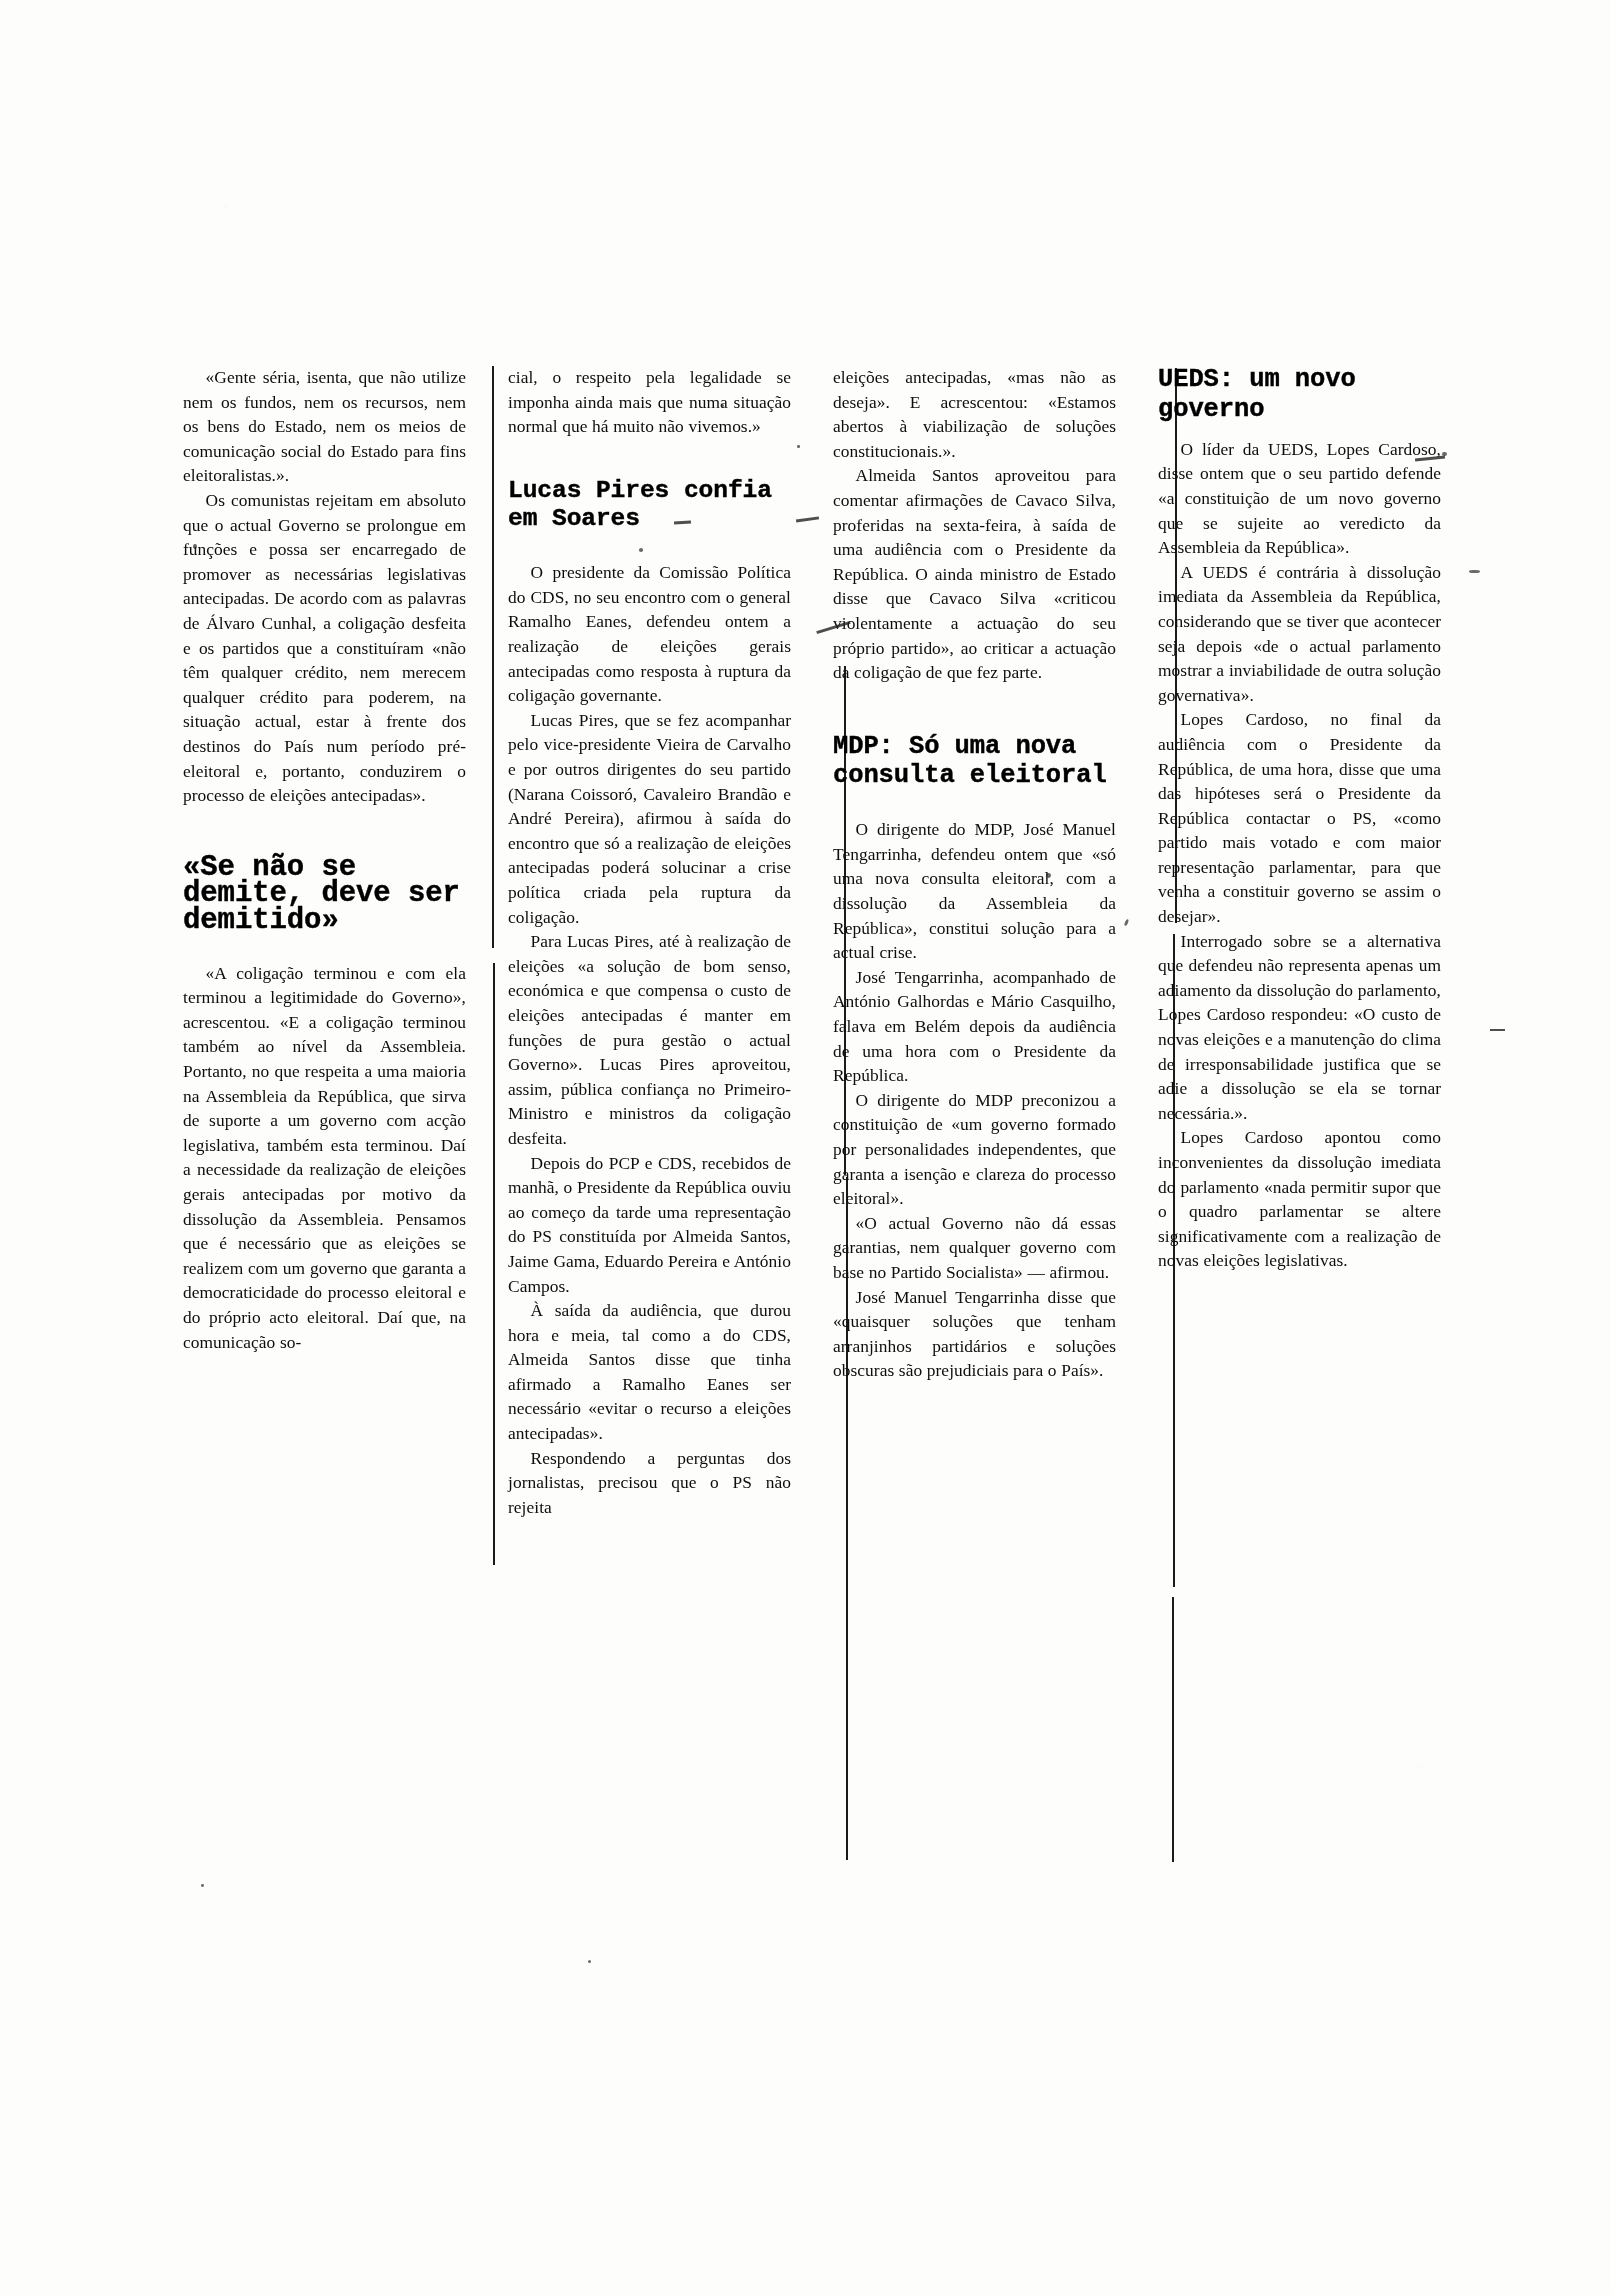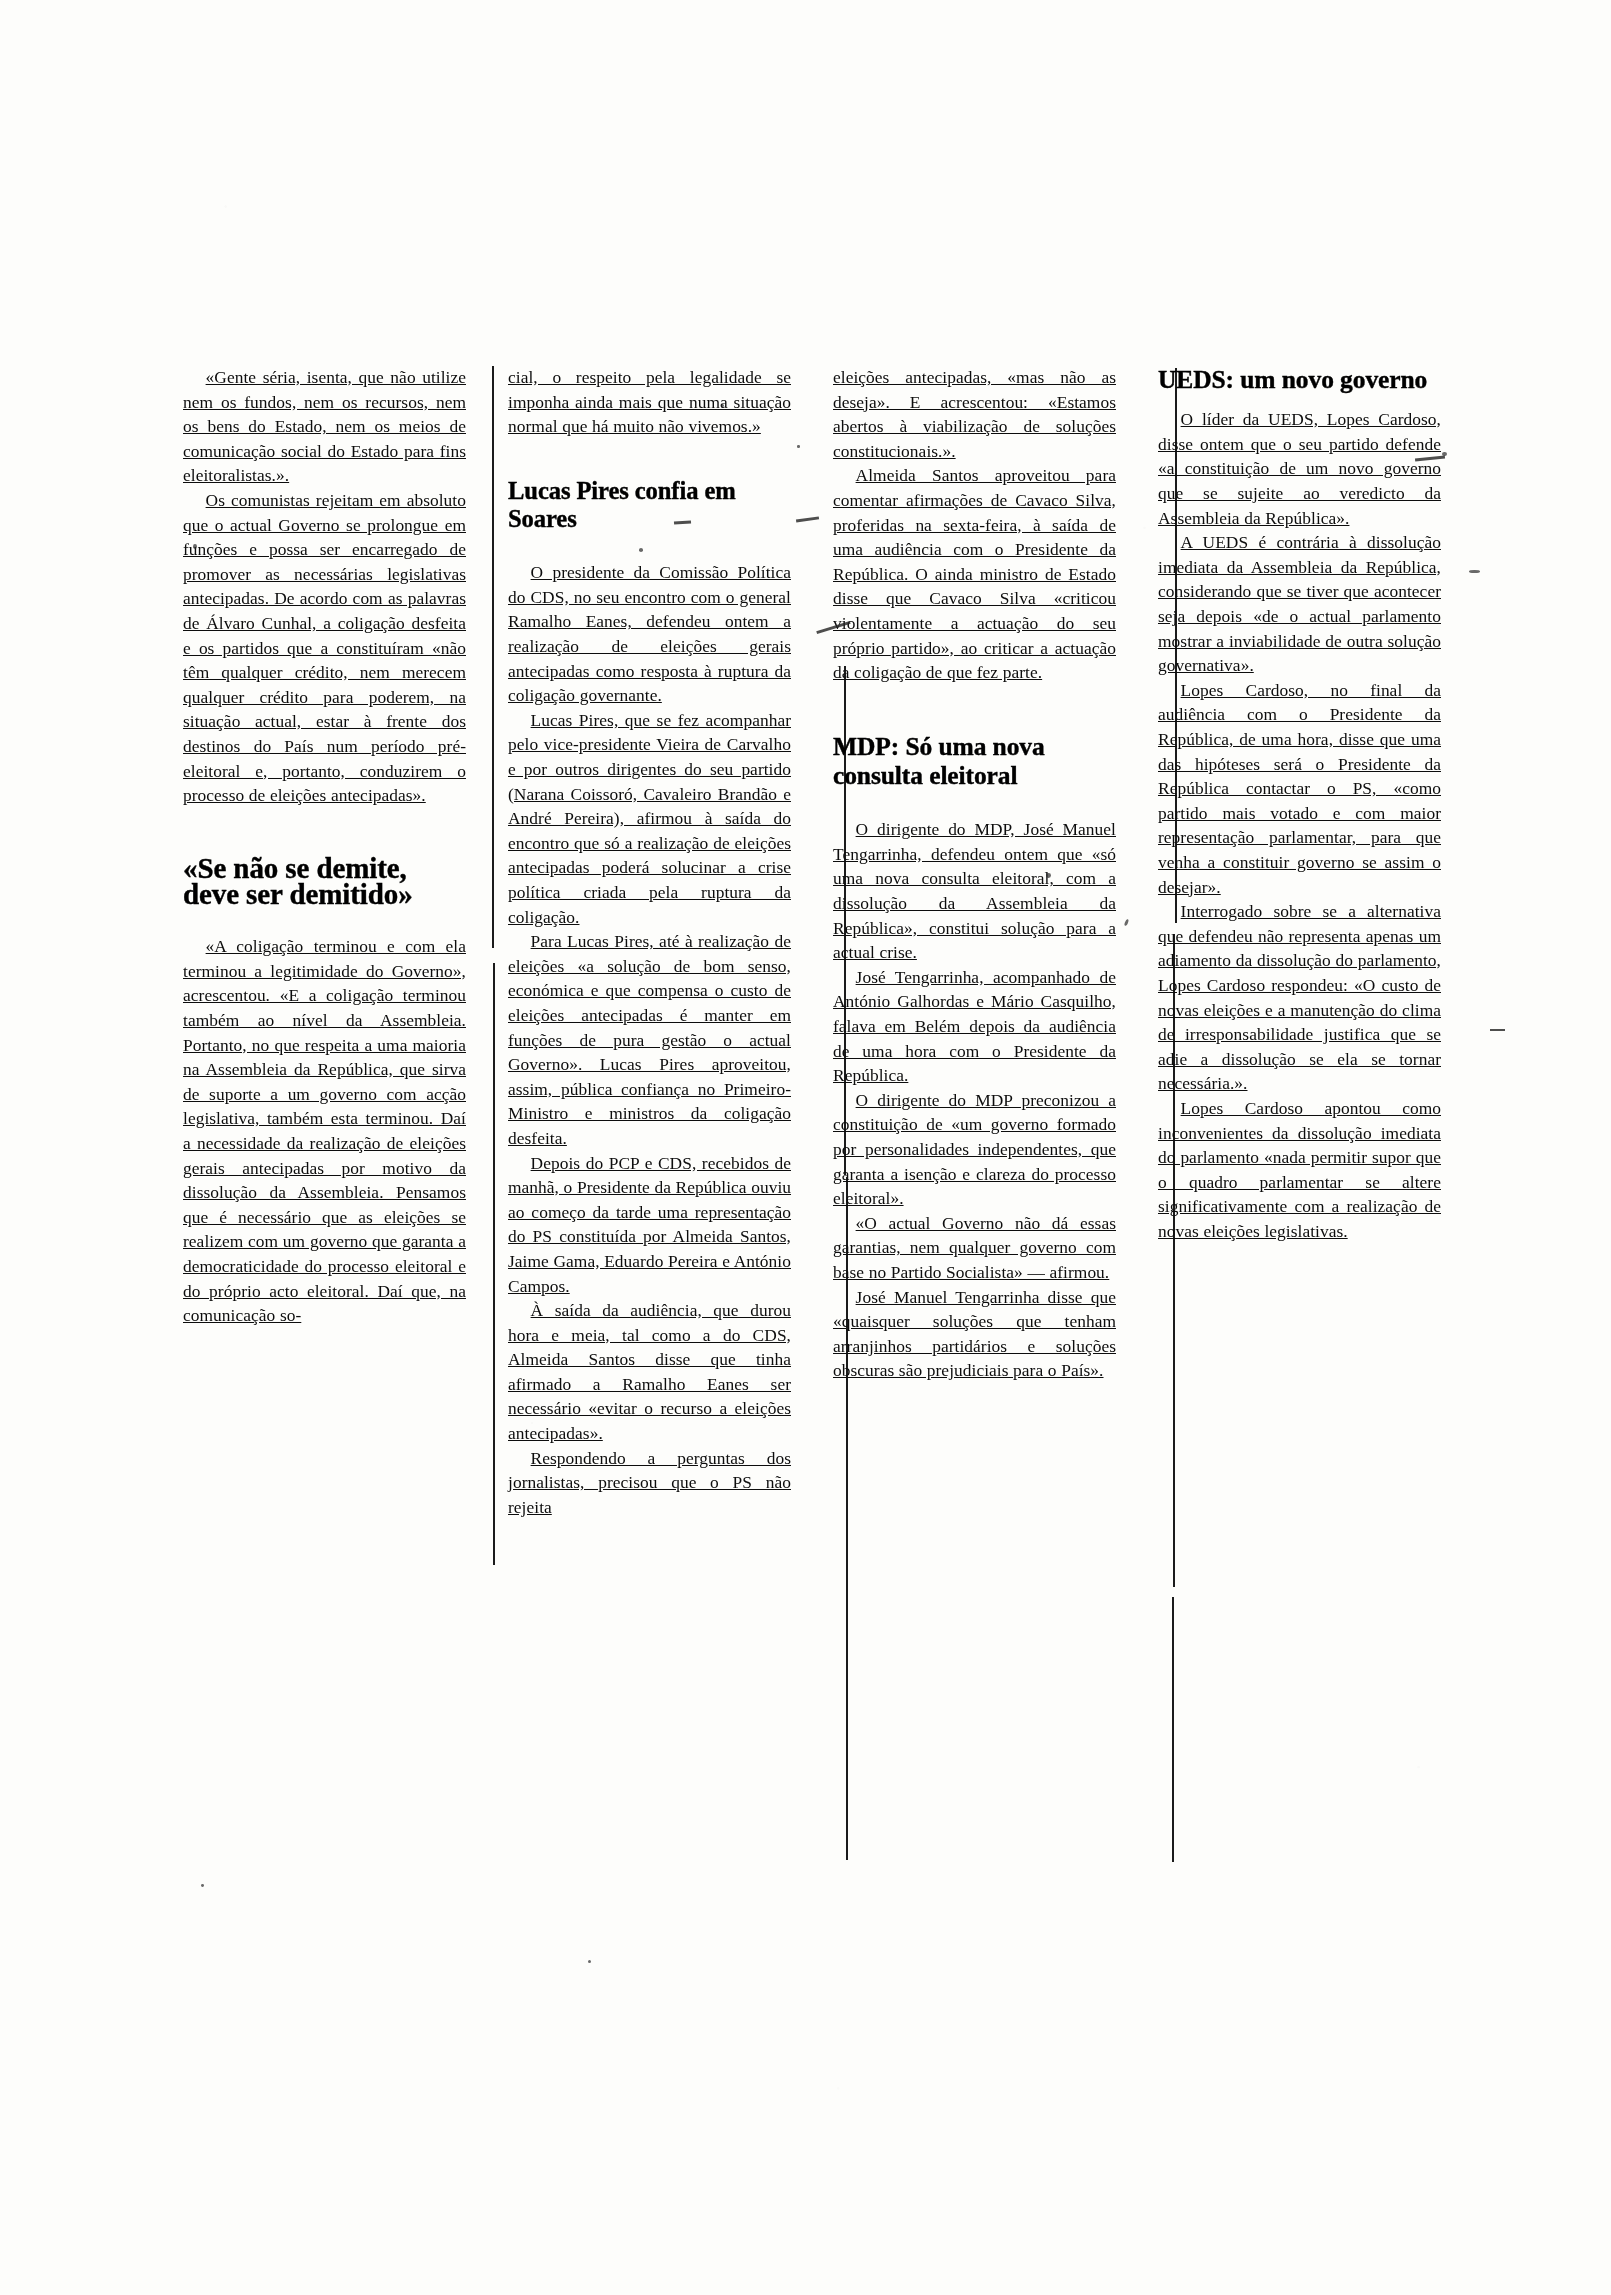--- a/index.html
+++ b/index.html
@@ -73,28 +73,27 @@
   p.body {
     margin: 0;
     font-size: 17.4px;
     line-height: 24.6px;
     text-align: justify;
     text-indent: 22.6px;
     letter-spacing: 0.05px;
     word-spacing: 0.2px;
     hyphens: manual;
     color: #0d0d0d;
-    text-decoration: underline;
   }
   p.body.cont { text-indent: 0; }
 
   
   h2.headline {
     margin: 0;
-    font-family: Liberation Serif, serif;
+    font-family: Liberation Mono, monospace;
     font-weight: 700;
     font-size: 24.6px;
     line-height: 28.5px;
     letter-spacing: -0.1px;
     color: #000;
     -webkit-text-stroke: 0.4px #000;
   }
   h2.headline.small {
     font-size: 29px;
     line-height: 26.5px;

